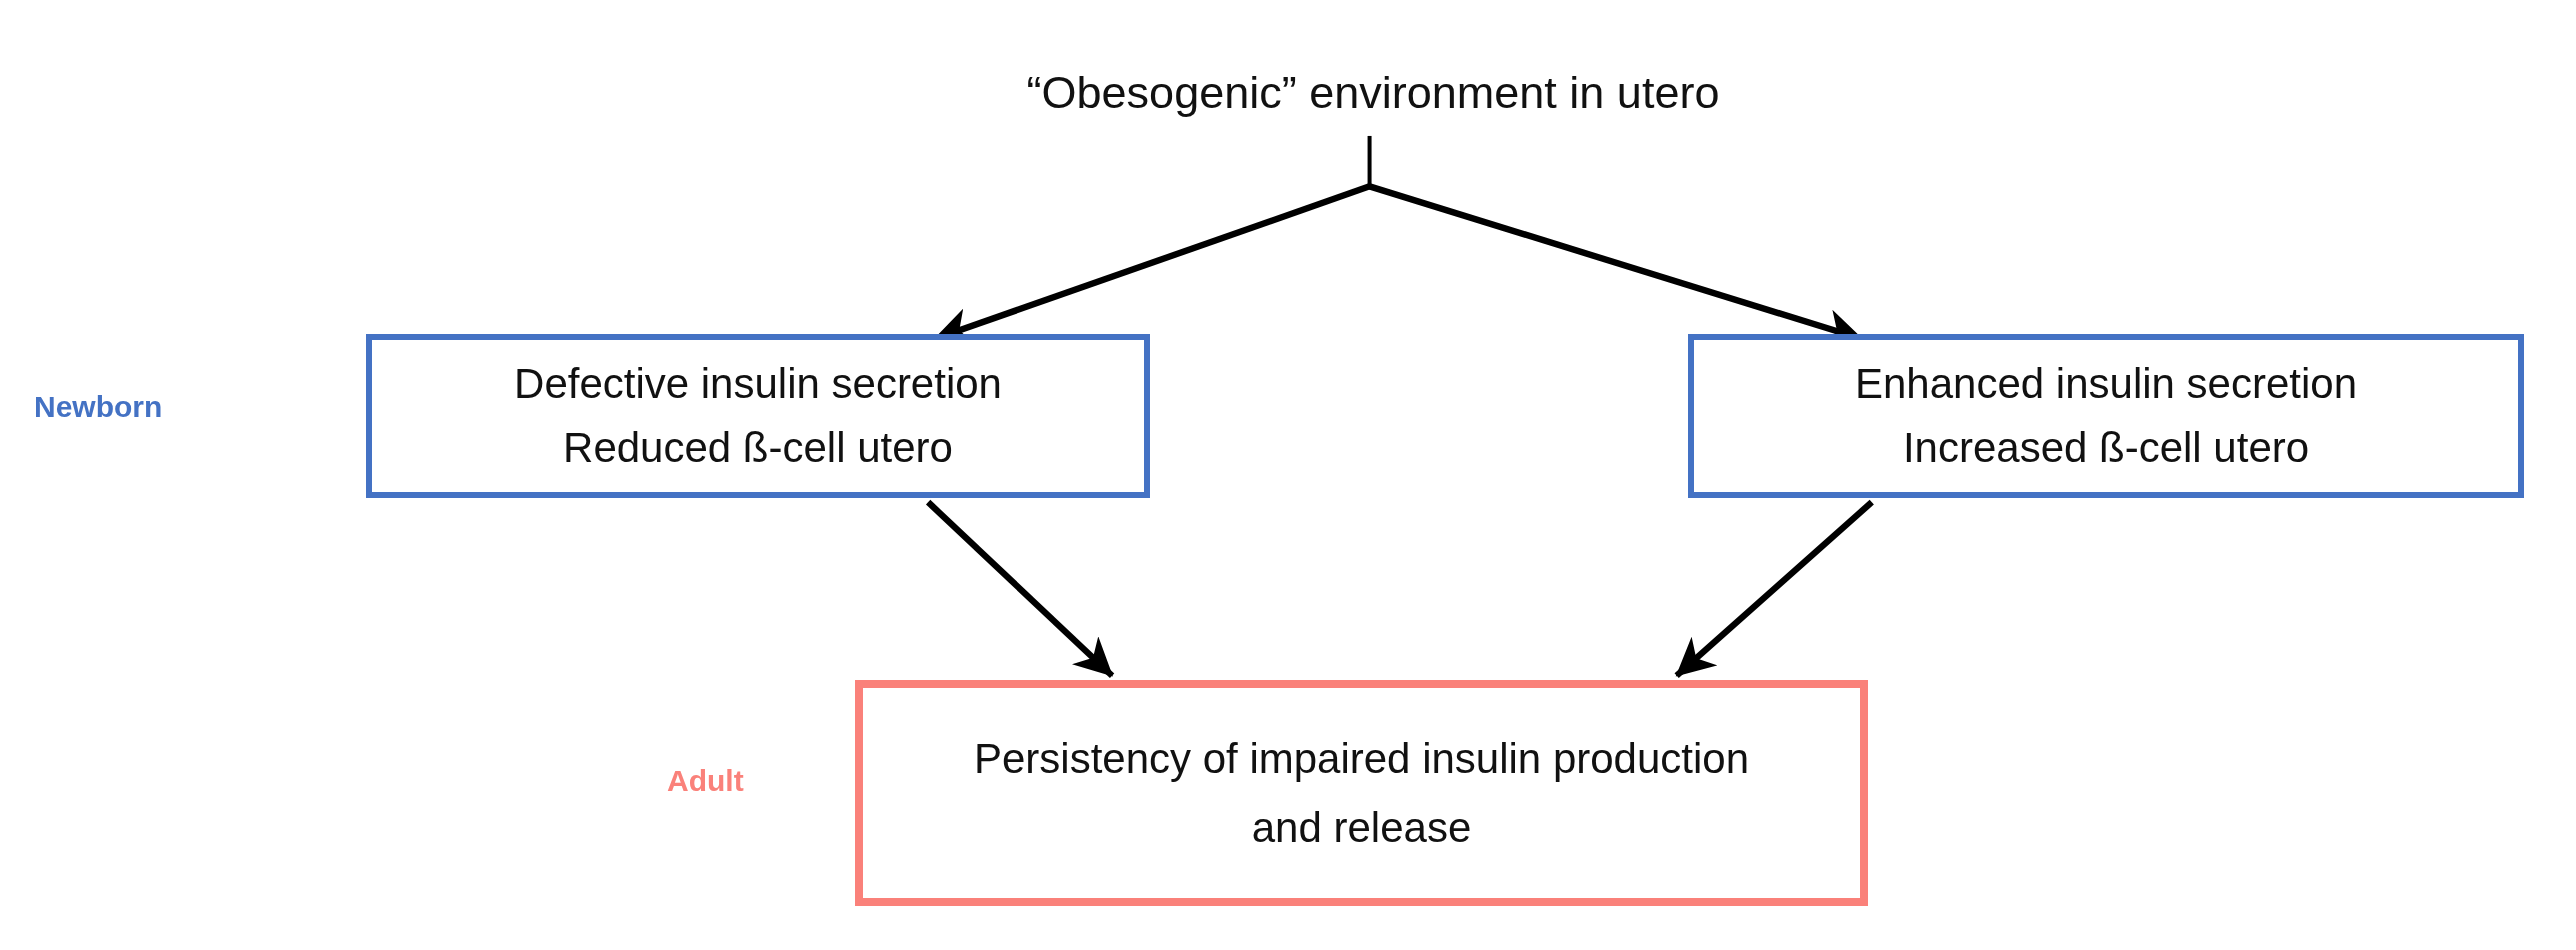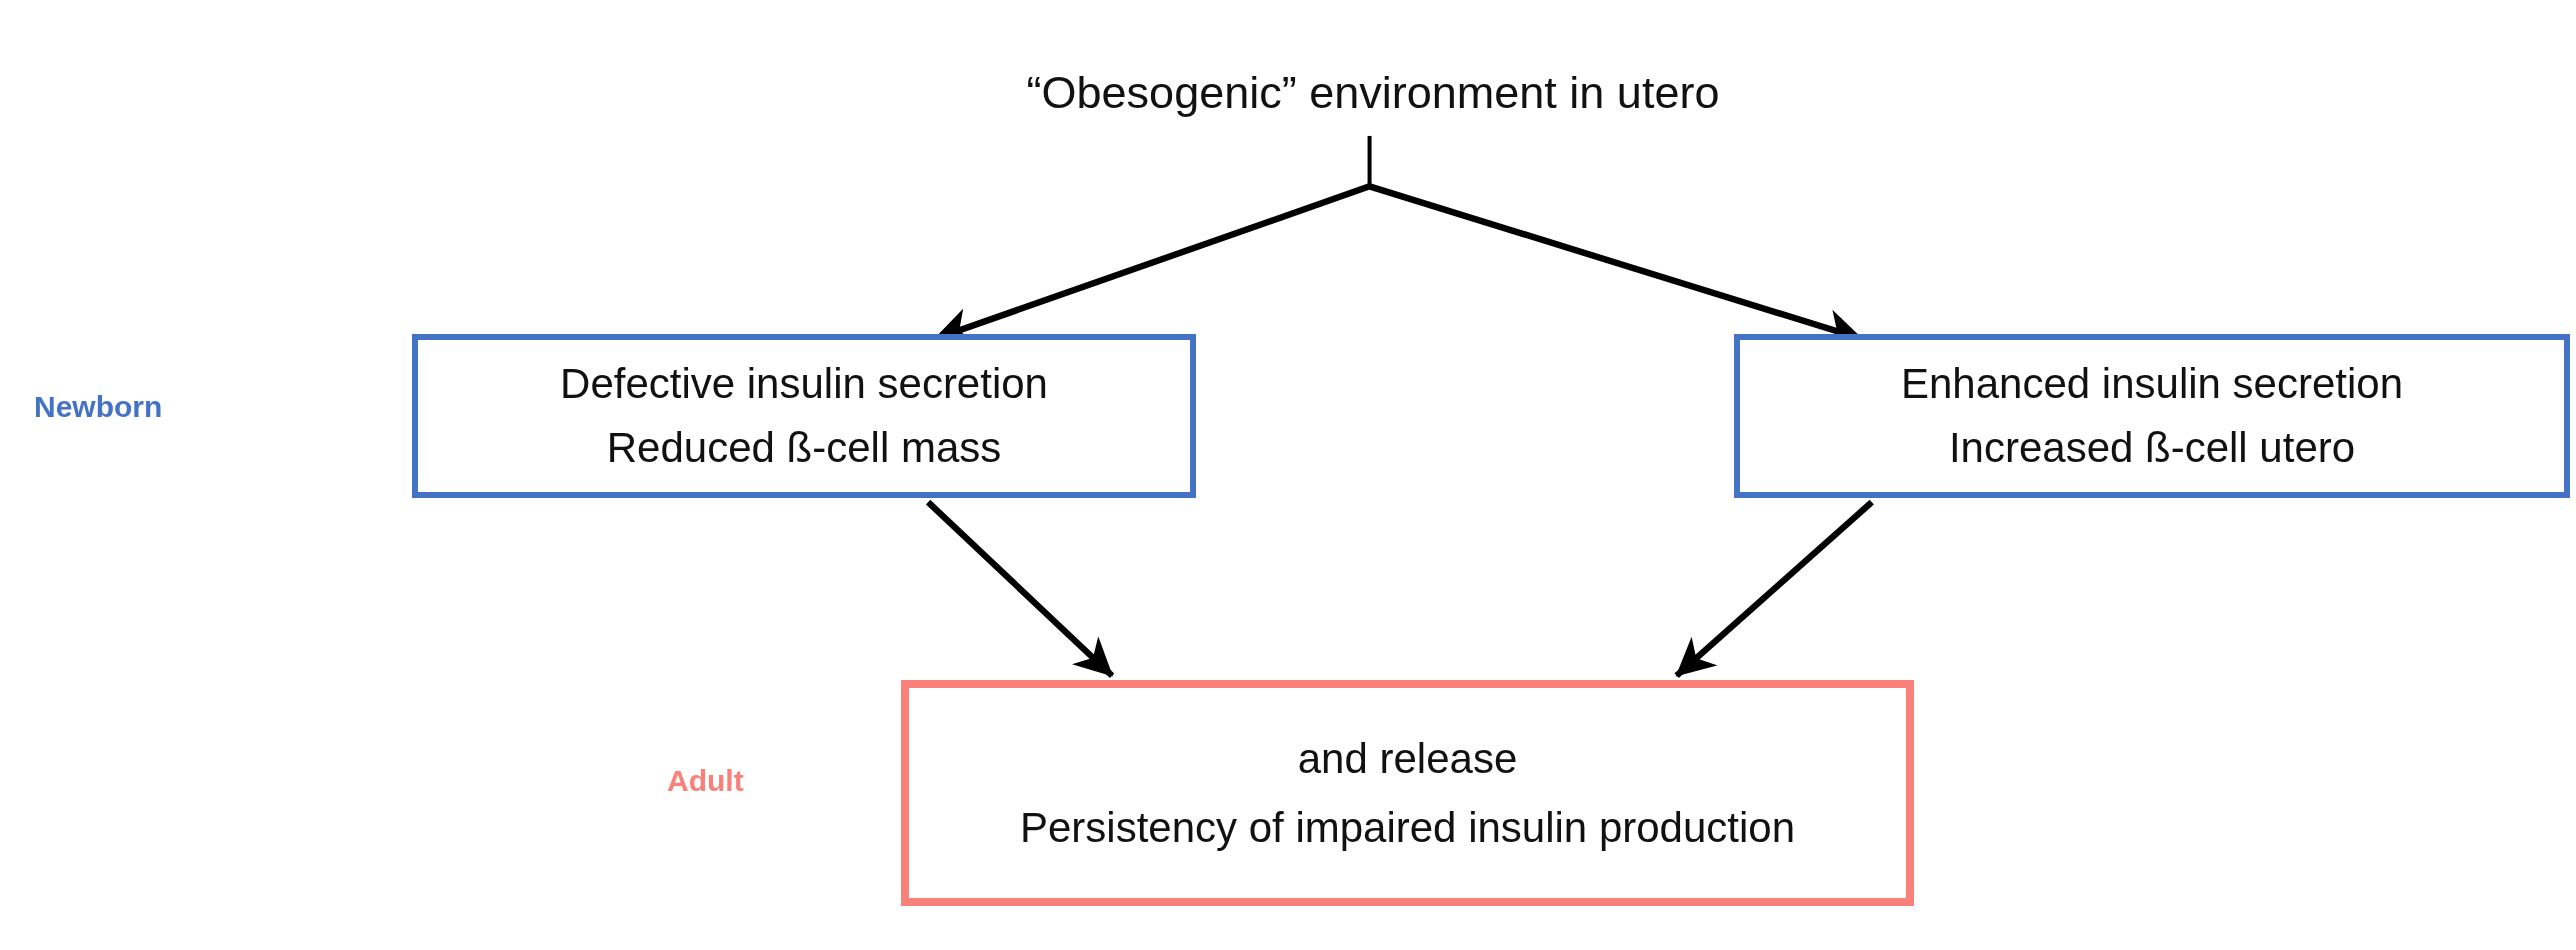--- a/index.html
+++ b/index.html
@@ -39,21 +39,20 @@
   }
   .box {
     position: absolute;
     box-sizing: border-box;
     display: flex;
     flex-direction: column;
     justify-content: center;
     align-items: center;
     text-align: center;
     background: #ffffff;
-    margin-left: 46px;
   }
   .box.blue {
     border: 6.4px solid var(--newborn-blue, #4472c4);
   }
   .box.salmon {
     border: 8px solid var(--adult-salmon, #fa817a);
   }
   .box-line {
     font-size: 42px;
     line-height: 64px;
@@ -99,29 +98,29 @@
     <line x1="1712" y1="233" x2="1168" y2="424" stroke-width="8" marker-end="url(#arrow-head)"></line>
     <line x1="1712" y1="233" x2="2328" y2="424" stroke-width="8" marker-end="url(#arrow-head)"></line>
     <line x1="1160" y1="628" x2="1390" y2="845" stroke-width="8" marker-end="url(#arrow-head)"></line>
     <line x1="2340" y1="628" x2="2096" y2="845" stroke-width="8" marker-end="url(#arrow-head)"></line>
   </svg>
 
   <div class="row-label newborn">Newborn</div>
 
   <div class="box blue left">
     <div class="box-line">Defective insulin secretion</div>
-    <div class="box-line">Reduced ß-cell mass</div>
+    <div class="box-line">Reduced ß-cell utero</div>
   </div>
 
   <div class="box blue right">
     <div class="box-line">Enhanced insulin secretion</div>
     <div class="box-line">Increased ß-cell utero</div>
   </div>
 
   <div class="row-label adult">Adult</div>
 
   <div class="box salmon bottom">
+    <div class="box-line">Persistency of impaired insulin production</div>
     <div class="box-line">and release</div>
-    <div class="box-line">Persistency of impaired insulin production</div>
   </div>
 
 </div>
 
 
 </body></html>

